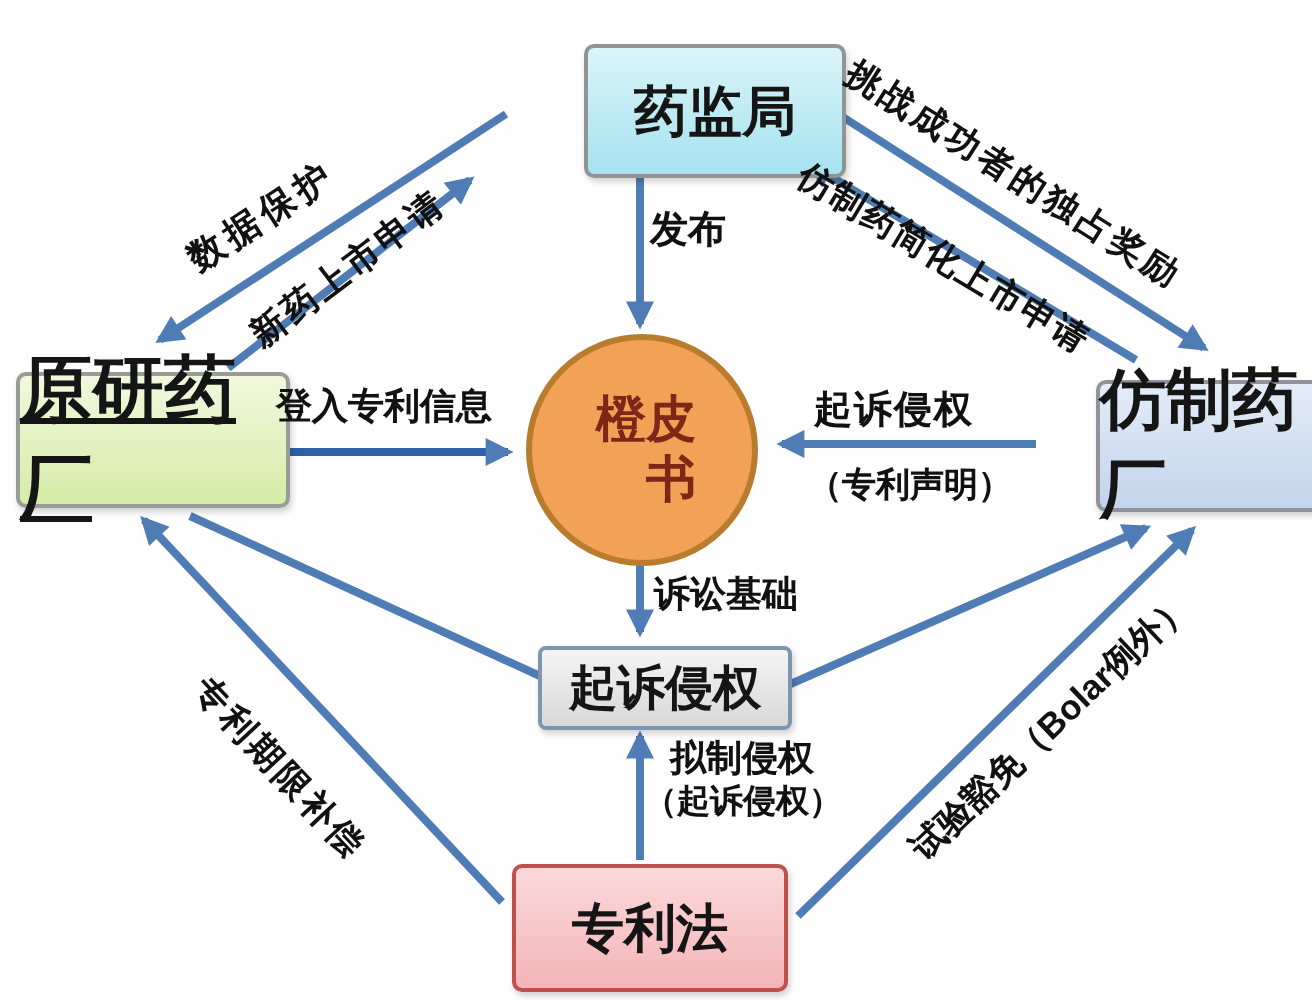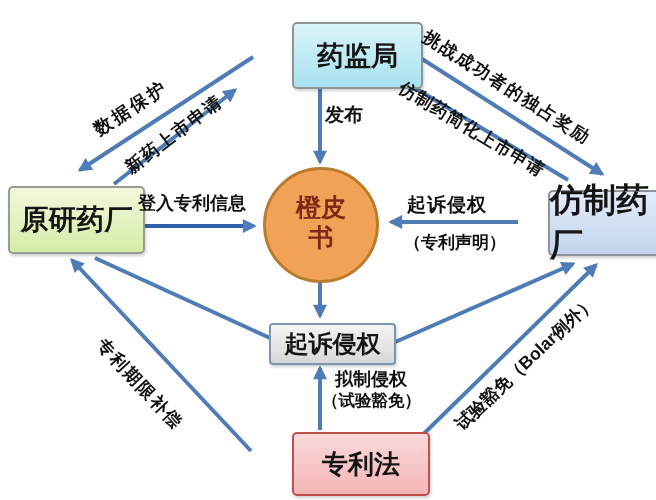--- a/index.html
+++ b/index.html
@@ -9,34 +9,34 @@
   }
   svg.edges{position:absolute;left:0;top:0;width:656px;height:500px;}
 
   .node{
     position:absolute;display:flex;align-items:center;justify-content:center;
     font-weight:bold;color:#151515;border-radius:5px;
     box-shadow:1px 2px 3px rgba(0,0,0,0.18);
   }
   .node-regulator{left:258px;top:22px;width:127px;height:63px;font-size:27px;
     background:linear-gradient(#daf4f9,#a6e2ef);border:2px solid #8f9596;margin-left:34px;}
-  .node-originator{left:8px;top:186px;width:133px;height:64px;font-size:28px;
-    background:linear-gradient(#f1f8dd,#d5eca7);border:2px solid #989c94;}
+  .node-originator{left:8px;top:186px;width:133px;height:64px;font-size:36px;
+    background:linear-gradient(#f1f8dd,#d5eca7);border:2px solid #989c94;text-decoration:underline;}
   .node-generic{left:548px;top:190px;width:128px;height:62px;font-size:33px;
     background:linear-gradient(#e4ecf8,#c2d4ec);border:2px solid #8f949c;font-family:Liberation Serif, serif;}
   .node-sue{left:269px;top:323px;width:123px;height:38px;font-size:24px;border-radius:4px;
     background:linear-gradient(#f4f4f4,#d8d8d8);border:2px solid #7d96b0;}
   .node-patent-law{left:256px;top:432px;width:134px;height:60px;font-size:26px;
-    background:linear-gradient(#fbd9da,#f4b5b7);border:2px solid #c0504d;margin-left:36px;}
+    background:linear-gradient(#fbd9da,#f4b5b7);border:2px solid #c0504d;}
   .node-orange-book{
     left:263px;top:167px;width:110px;height:110px;border-radius:50%;
     background:#f1a256;border:3px solid #b97b2d;color:#7d2817;font-size:25px;
     box-shadow:none;
   }
-  .node-orange-book span{display:block;width:54px;text-align:center;line-height:1.2;font-family:Liberation Mono, monospace;}
+  .node-orange-book span{display:block;width:54px;text-align:right;line-height:1.2;}
 
   .lbl{
     position:absolute;font-weight:bold;color:#111;white-space:nowrap;
   }
   .rot{transform-origin:center;}
 
   .lbl-publish{left:325px;top:102px;font-size:19px;}
   .lbl-register{left:138px;top:191px;font-size:18px;}
   .lbl-challenge-patent{left:407px;top:192px;font-size:19px;letter-spacing:1px;}
   .lbl-declaration{left:404px;top:231px;font-size:17px;}
@@ -89,22 +89,23 @@
   <div class="node node-sue">起诉侵权</div>
   <div class="node node-patent-law">专利法</div>
   <div class="node node-orange-book">
     <span>橙皮书</span>
   </div>
 
   <div class="lbl lbl-publish">发布</div>
   <div class="lbl lbl-register">登入专利信息</div>
   <div class="lbl lbl-challenge-patent">起诉侵权</div>
   <div class="lbl lbl-declaration">（专利声明）</div>
+  <div class="lbl lbl-litigation">诉讼基础</div>
   <div class="lbl lbl-deemed">拟制侵权</div>
-  <div class="lbl lbl-notyet">（试验豁免）</div>
+  <div class="lbl lbl-notyet">（起诉侵权）</div>
 
   <div class="lbl rot lbl-data-protection">数据保护</div>
   <div class="lbl rot lbl-new-drug">新药上市申请</div>
   <div class="lbl rot lbl-challenge-reward">挑战成功者的独占奖励</div>
   <div class="lbl rot lbl-generic-app">仿制药简化上市申请</div>
   <div class="lbl rot lbl-term-comp">专利期限补偿</div>
   <div class="lbl rot lbl-bolar">试验豁免（Bolar例外）</div>
 
 </div>
 

